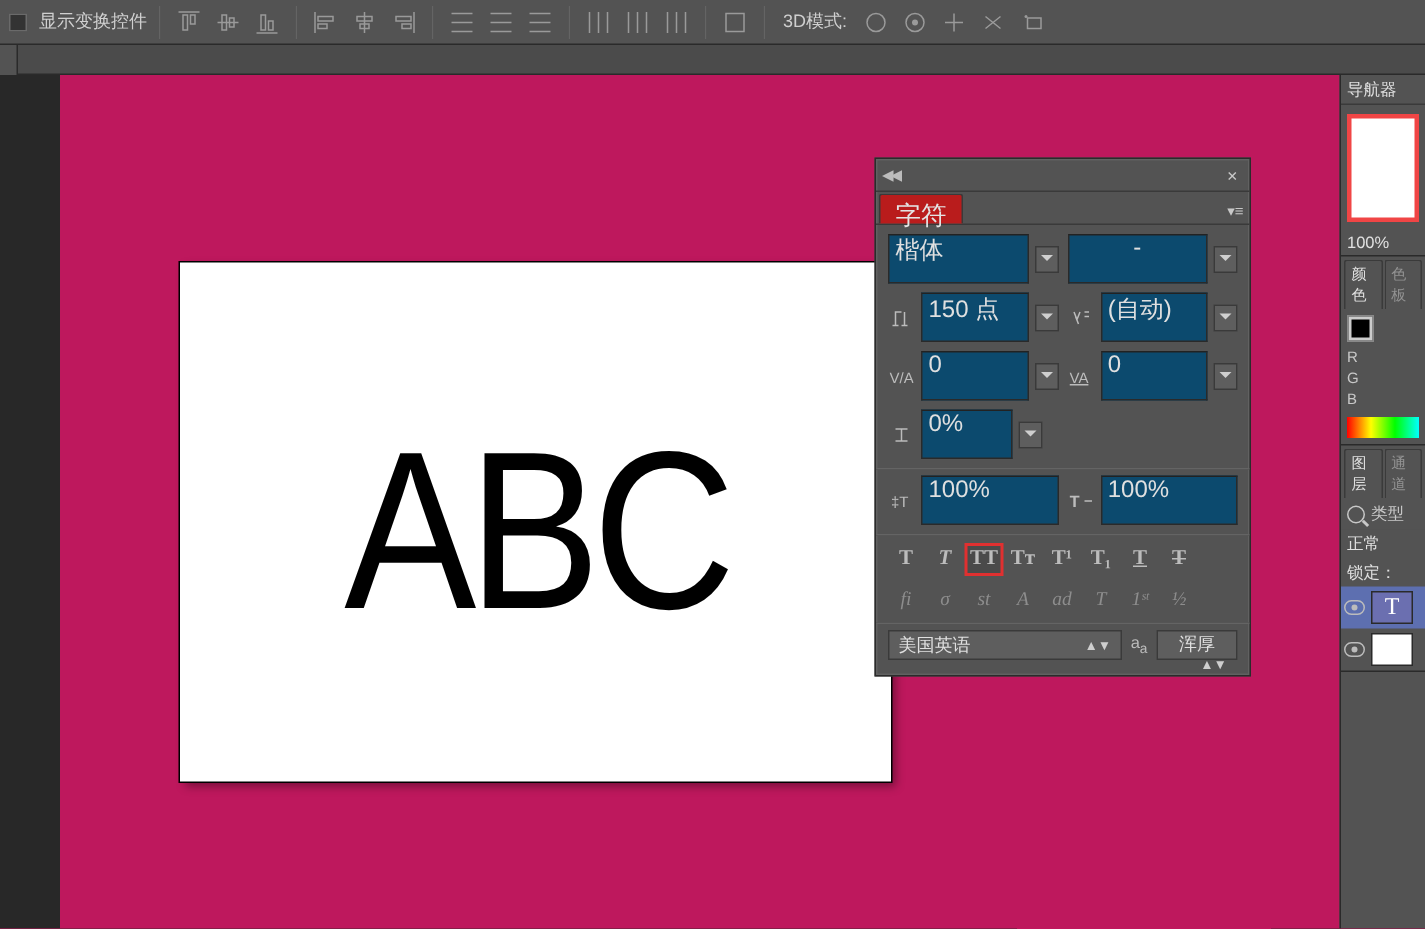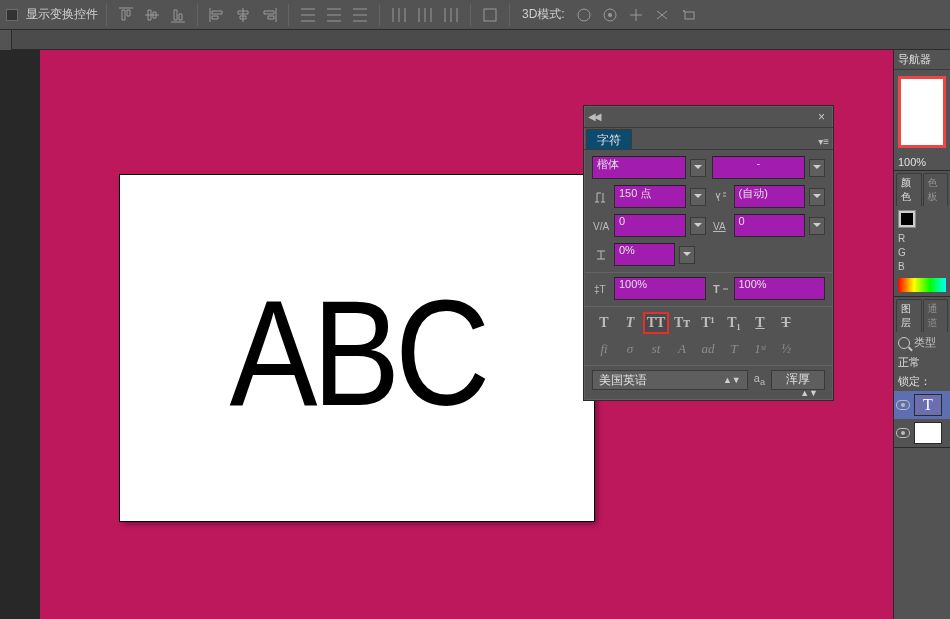--- a/index.html
+++ b/index.html
@@ -69,31 +69,31 @@
 .panel-head {
   height:22px; display:flex; align-items:center; justify-content:space-between;
   padding:0 4px; border-bottom:1px solid #3a3a3a;
 }
 .panel-head .left { display:flex; align-items:center; gap:2px;}
 .panel-head .collapse { font-size:10px; color:#bcbcbc; letter-spacing:-2px; }
 .panel-head .closex { color:#c8c8c8; font-size:12px; cursor:pointer; padding:0 4px;}
 .panel-menu { color:#c8c8c8; font-size:10px; padding:2px 4px;}
 .tabrow { height:22px; display:flex; align-items:flex-end; padding-left:2px; border-bottom:1px solid #3a3a3a;}
 .ptab {
-  height:20px; padding:2px 10px; font-size:12px;
-  background:#0c4a6e; border:1px solid #3a3a3a; border-bottom:none;
+  height:20px; padding:2px 10px; font-size:17px;
+  background:#b91c1c; border:1px solid #3a3a3a; border-bottom:none;
   color:#e4e4e4; border-radius:2px 2px 0 0;
   margin-right:2px;
 }
 .panel-body { padding:6px 8px 10px 8px; }
 .row { display:flex; align-items:center; gap:6px; margin-bottom:6px; }
 .row .half { flex:1; display:flex; align-items:center; gap:4px;}
 .txtbox {
-  height:23px; background:#a21caf; border:1px solid #2a2a2a; border-top-color:#222;
-  color:#e0e0e0; padding:0 4px; font-size:11px; flex:1; min-width:0;
+  height:33px; background:#0c4a6e; border:1px solid #2a2a2a; border-top-color:#222;
+  color:#e0e0e0; padding:0 4px; font-size:16px; flex:1; min-width:0;
 }
 .dd-btn { width:16px; height:18px; background:#5e5e5e; border:1px solid #3a3a3a; display:flex; align-items:center; justify-content:center;}
 .dd-btn::after{ content:""; border:4px solid transparent; border-top-color:#cfcfcf; margin-top:3px;}
 .ico-sm { width:18px; height:16px; color:#bcbcbc; display:flex; align-items:center; justify-content:center; flex:0 0 18px;}
 .ico-sm svg{width:16px;height:14px;}
 .colorlbl { font-size:12px; color:#e0e0e0; }
 .colorswatch { width:42px; height:16px; background:#000; border:1px solid #2a2a2a; display:inline-block;}
 .hr { height:1px; background:#3a3a3a; margin:4px -8px; border-top:1px solid #646464;}
 
 .style-row { display:flex; gap:2px; margin:6px 0;}

